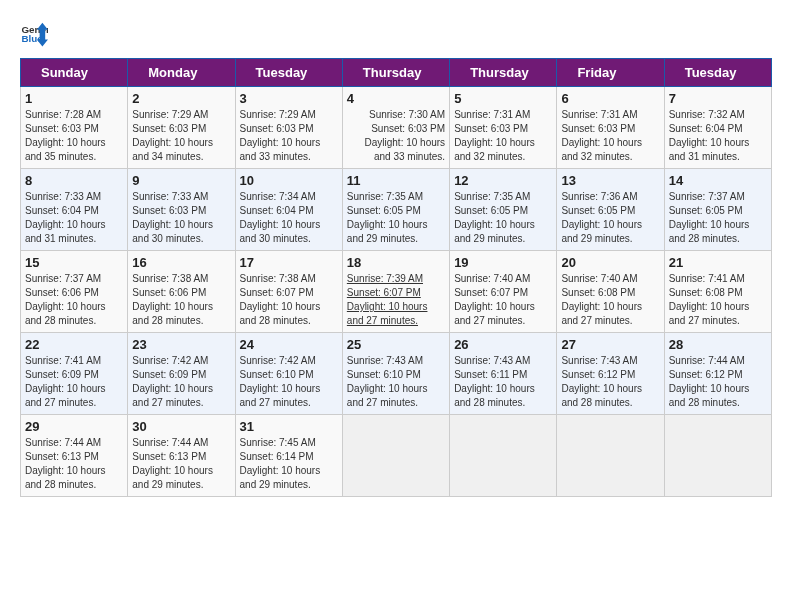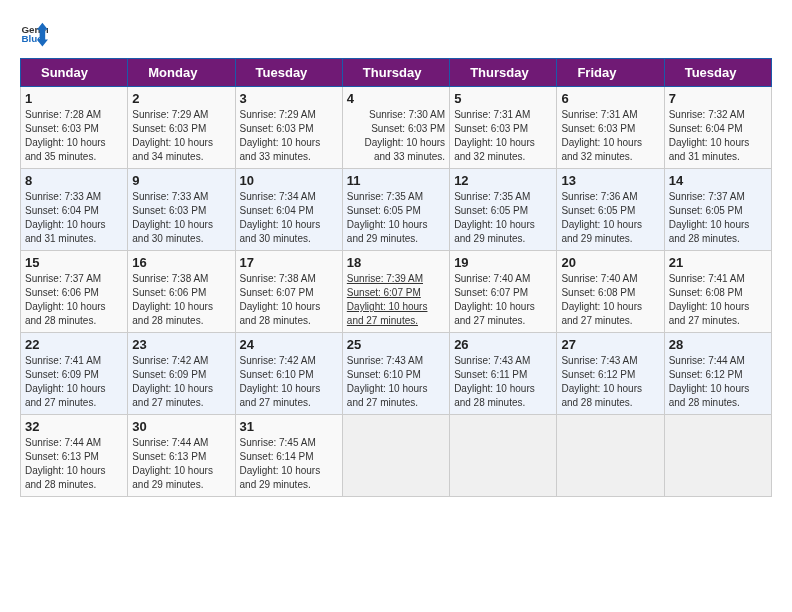--- a/index.html
+++ b/index.html
@@ -281,21 +281,21 @@
         </td>
         <td>
           <span class="day-num">28</span>
           <div class="day-detail" style="white-space: pre-line;">Sunrise: 7:44 AM
 Sunset: 6:12 PM
 Daylight: 10 hours and 28 minutes.</div>
         </td>
       </tr>
       <tr>
         <td>
-          <span class="day-num">32</span>
+          <span class="day-num">29</span>
           <div class="day-detail" style="white-space: pre-line;">Sunrise: 7:44 AM
 Sunset: 6:13 PM
 Daylight: 10 hours and 28 minutes.</div>
         </td>
         <td>
           <span class="day-num">30</span>
           <div class="day-detail" style="white-space: pre-line;">Sunrise: 7:44 AM
 Sunset: 6:13 PM
 Daylight: 10 hours and 29 minutes.</div>
         </td>

